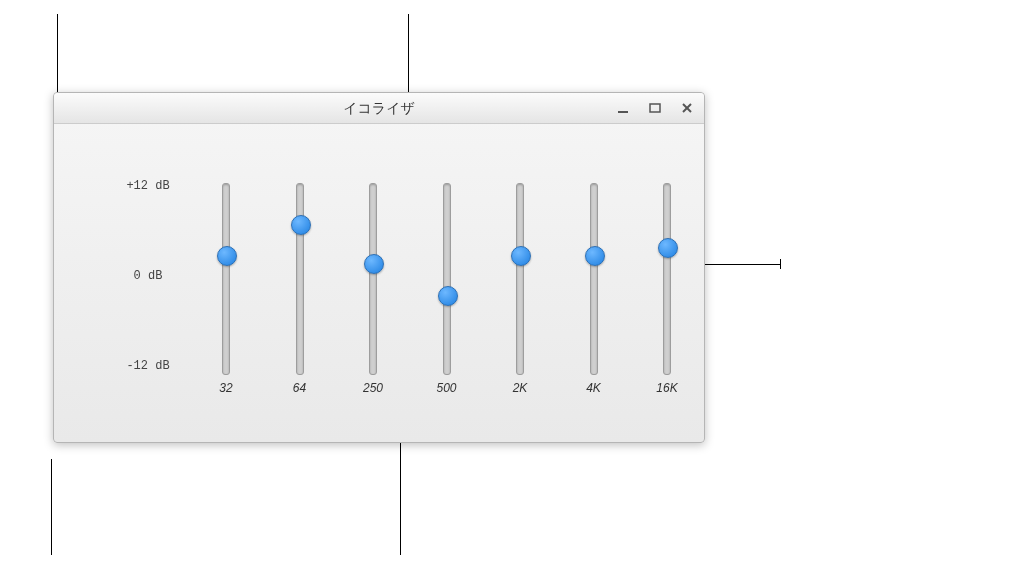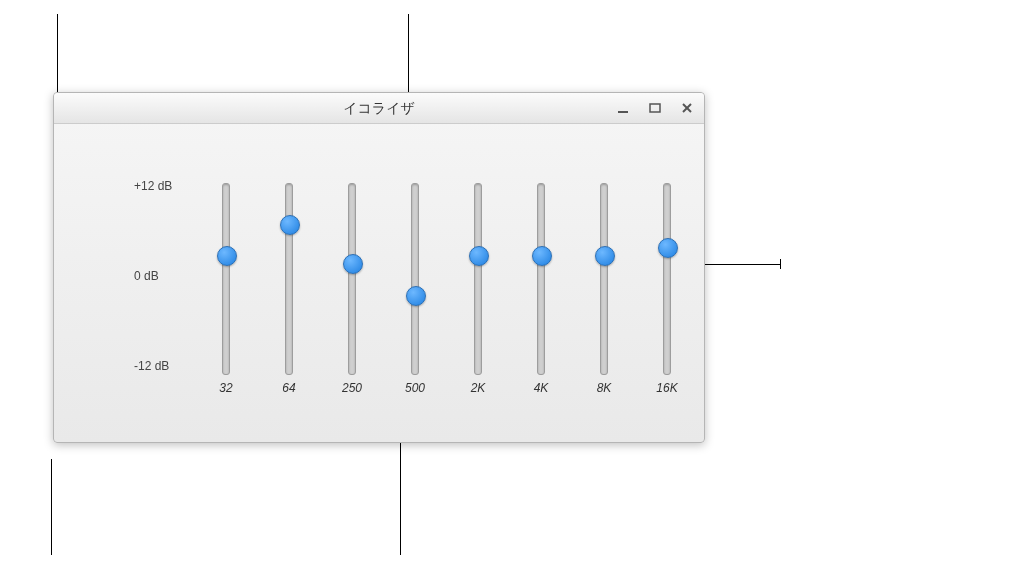--- a/index.html
+++ b/index.html
@@ -42,21 +42,21 @@
   .eq-body{position:absolute;left:0;top:80px;right:0;bottom:10px;}
 
   
   .preamp-col{position:absolute;left:28px;top:10px;width:40px;text-align:center;}
   .slider-track{position:relative;width:6px;height:190px;margin:0 auto;background:#cfcfcf;border:1px solid #9d9d9d;border-radius:3px;box-shadow:inset 0 1px 2px rgba(0,0,0,.25);}
   .thumb{position:absolute;left:50%;width:18px;height:18px;margin-left:-9px;border-radius:50%;background:radial-gradient(circle at 35% 30%,#6db8ff,#1e7fe0);border:1px solid #2b6fb5;box-shadow:0 1px 2px rgba(0,0,0,.3);}
   .preamp-label{margin-top:8px;font-size:12px;color:#333;}
 
   
   .db-scale{position:absolute;left:80px;top:10px;width:60px;font-size:12px;color:#444;}
-  .db-scale div{position:absolute;right:0;width:60px;text-align:left;}
+  .db-scale div{position:absolute;right:16px;width:60px;text-align:center;font-family:Liberation Mono, monospace;}
 
   
   .bands{position:absolute;left:155px;top:10px;right:20px;height:230px;display:flex;justify-content:space-between;}
   .band{width:34px;text-align:center;font-style:italic;}
   .band .freq{margin-top:6px;font-size:12px;color:#333;}
 
   
   .brace-b{position:absolute;border-bottom:1px solid #000;border-left:1px solid #000;border-right:1px solid #000;height:14px;}
   .brace-mid{position:absolute;width:1px;background:#000;}
 
@@ -143,26 +143,20 @@
             <div class="freq">2K</div>
           </div>
           <div class="band">
             <div class="slider-track">
               <div class="thumb" style="top: 62.25px;"></div>
             </div>
             <div class="freq">4K</div>
           </div>
           <div class="band">
             <div class="slider-track">
-              <div class="thumb" style="top: 62.25px;"></div>
-            </div>
-            <div class="freq">8K</div>
-          </div>
-          <div class="band">
-            <div class="slider-track">
               <div class="thumb" style="top: 54.3333px;"></div>
             </div>
             <div class="freq">16K</div>
           </div>
         </div>
 
     </div>
   </div>
 
 </div>

